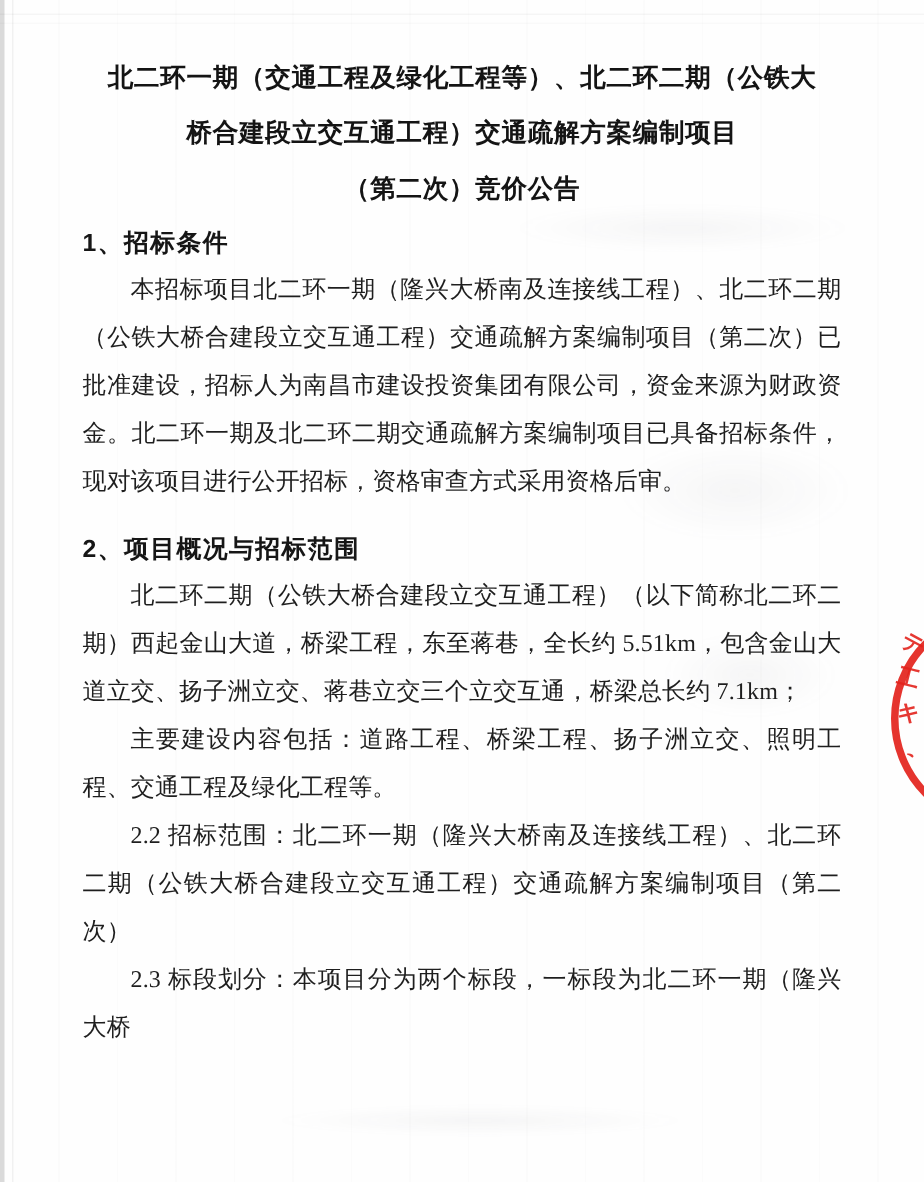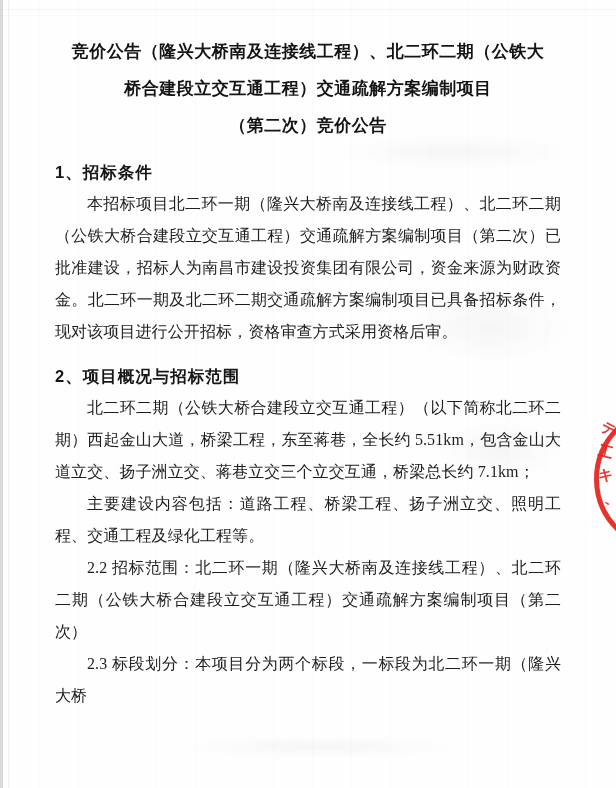--- a/index.html
+++ b/index.html
@@ -59,21 +59,21 @@
     white-space: nowrap;
   }
   .section-heading {
     font-family: "Liberation Sans", sans-serif;
     font-weight: bold;
     font-size: 16.5px;
     line-height: 32px;
     color: #161616;
     letter-spacing: 1px;
   }
-  .heading-1 { margin-top: 12px; }
+  .heading-1 { margin-top: 2px; }
   .heading-2 { margin-top: 12px; }
   .para {
     font-size: 16px;
     line-height: 32px;
     text-align: justify;
     text-indent: 32px;
     color: #1e1e1e;
     letter-spacing: 0.1px;
   }
   .para-2-1 { margin-top: 8px; }
@@ -123,21 +123,21 @@
   <div class="edge-top-line2"></div>
 
   <div class="smudge smudge-a"></div>
   <div class="smudge smudge-b"></div>
   <div class="smudge smudge-c"></div>
   <div class="smudge smudge-d"></div>
 
   <div class="content">
 
     <div class="title-block">
-      <div class="title-line">竞价公告（隆兴大桥南及连接线工程）、北二环二期（公铁大</div>
+      <div class="title-line">北二环一期（交通工程及绿化工程等）、北二环二期（公铁大</div>
       <div class="title-line">桥合建段立交互通工程）交通疏解方案编制项目</div>
       <div class="title-line">（第二次）竞价公告</div>
     </div>
 
     <div class="section-heading heading-1">1、招标条件</div>
 
     <div class="para">本招标项目北二环一期（隆兴大桥南及连接线工程）、北二环二期（公铁大桥合建段立交互通工程）交通疏解方案编制项目（第二次）已批准建设，招标人为南昌市建设投资集团有限公司，资金来源为财政资金。北二环一期及北二环二期交通疏解方案编制项目已具备招标条件，现对该项目进行公开招标，资格审查方式采用资格后审。</div>
 
     <div class="section-heading heading-2">2、项目概况与招标范围</div>
 

